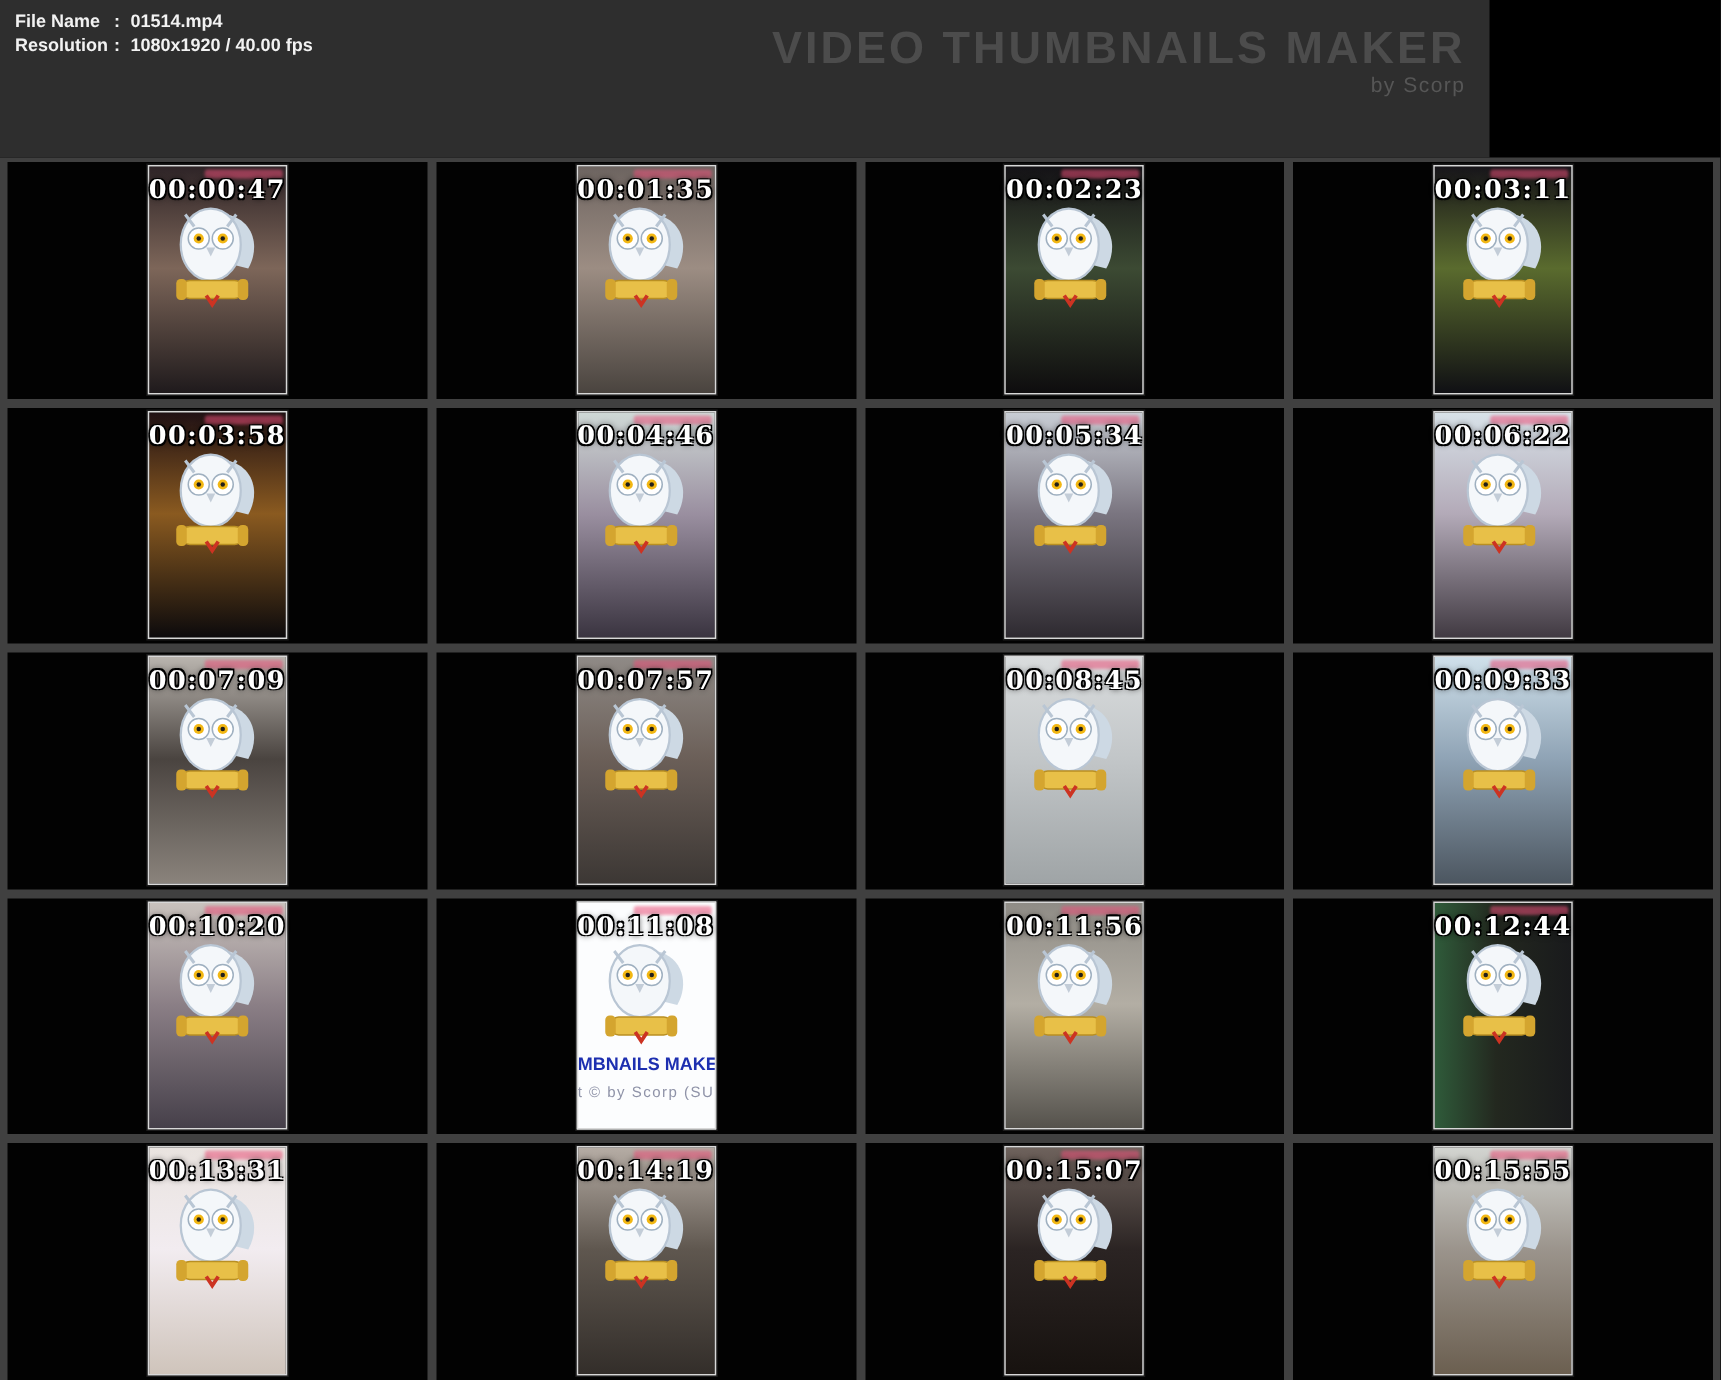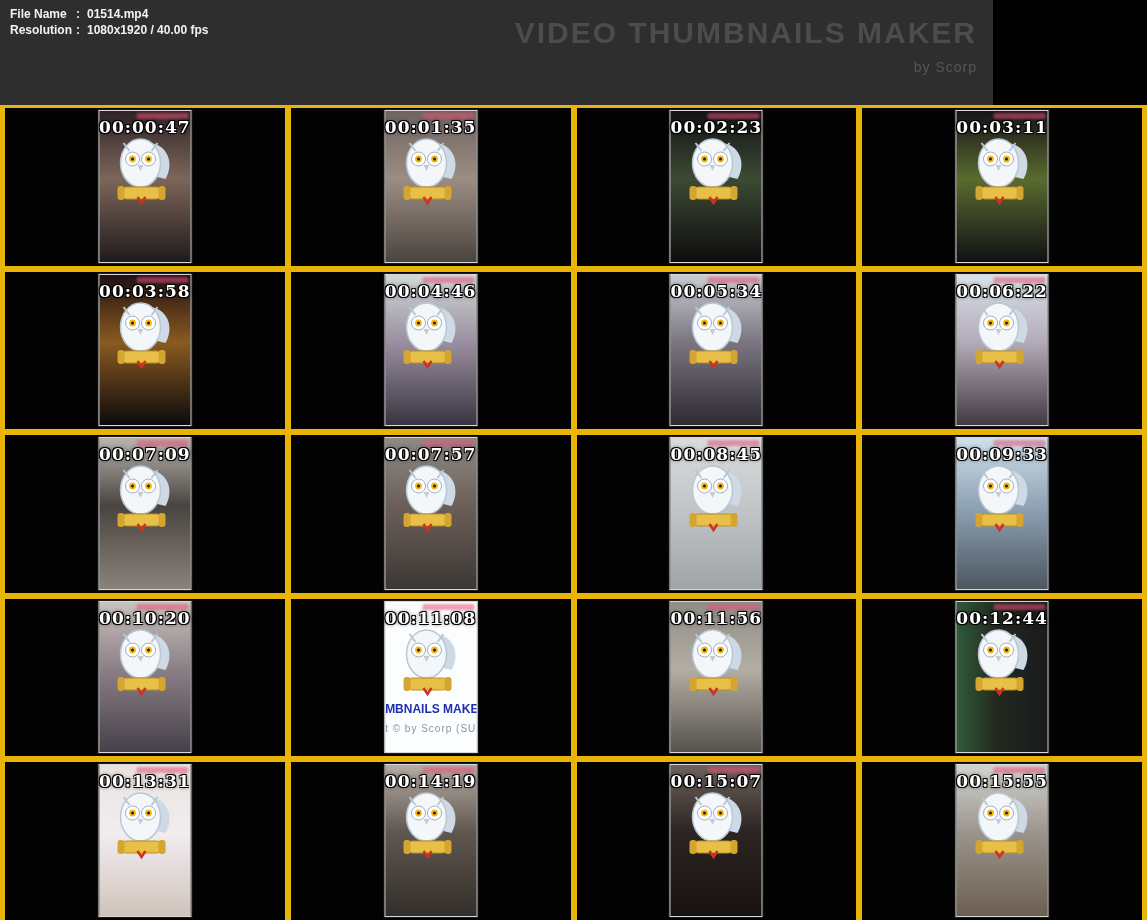--- a/index.html
+++ b/index.html
@@ -26,27 +26,27 @@
   .m-label { display: inline-block; width: 66px; }
   .m-colon { display: inline-block; margin-right: 7px; }
   .logo {
     position: absolute; top: 18px; right: 16px;
     text-align: right; color: #4c4c4c; user-select: none;
   }
   .logo-title {
     font-size: 30px; font-weight: bold; letter-spacing: 2px;
     line-height: 30px;
   }
-  .logo-sub { font-size: 14px; letter-spacing: 1px; color: #565656; margin-top: 11px; }
+  .logo-sub { font-size: 14px; letter-spacing: 1px; color: #565656; margin-top: 0px; }
 
   
   .grid {
     box-sizing: border-box;
     width: 1147px; height: 815px;
-    background: #eab308;
+    background: #404040;
     padding: 3px 5px 0 5px;
     display: grid;
     grid-template-columns: repeat(4, 1fr);
     grid-template-rows: repeat(5, 1fr);
     column-gap: 6px; row-gap: 6px;
   }
   .cell { position: relative; background: #020202; margin: 0; }
   .thumb {
     position: absolute; top: 2px; left: 50%;
     transform: translateX(-50%);

